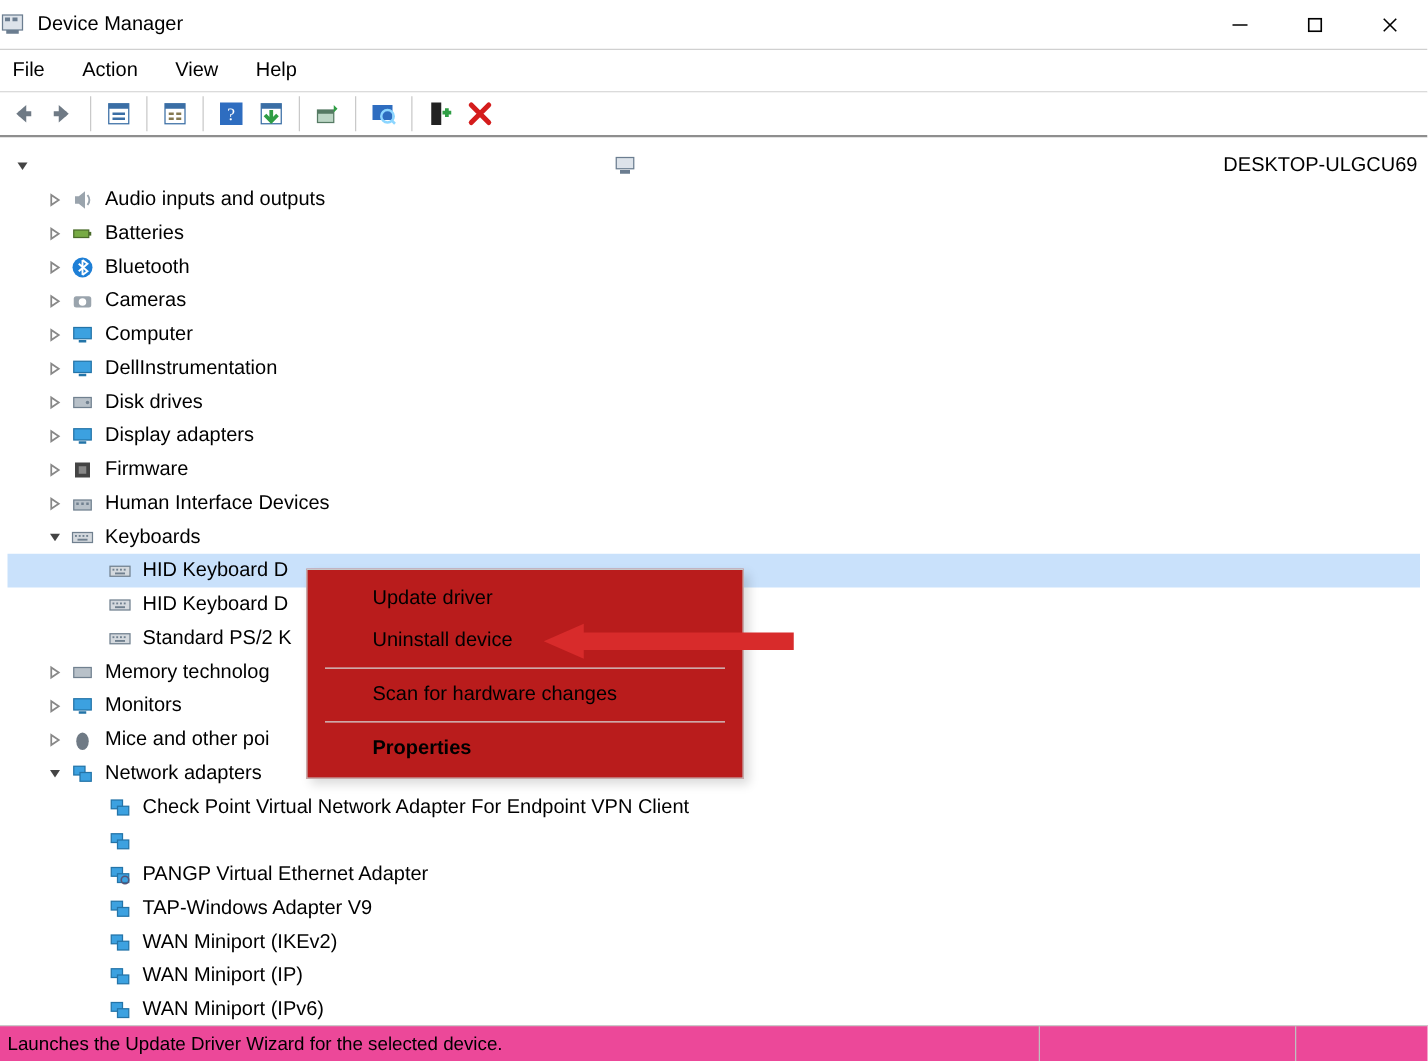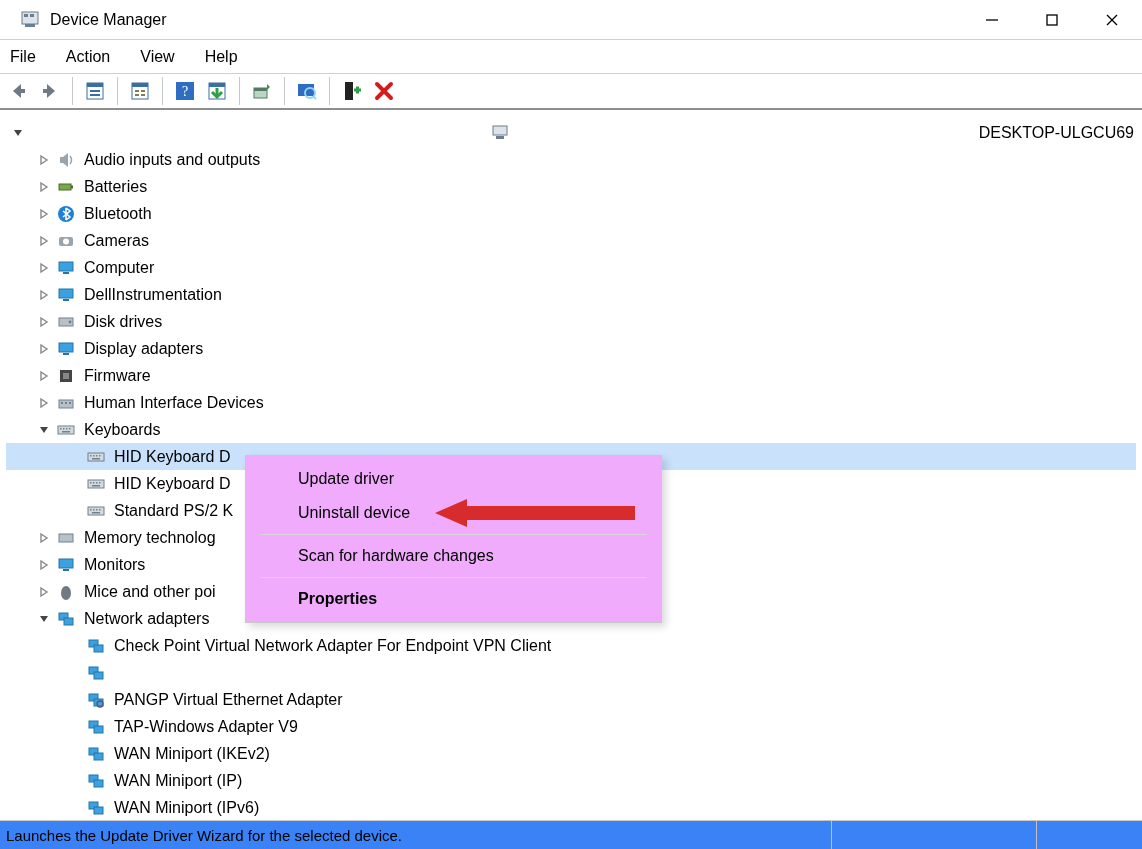--- a/index.html
+++ b/index.html
@@ -7,21 +7,21 @@
     width: 1142px; height: 849px;
     font-family: "Segoe UI", Tahoma, sans-serif;
     font-size: 15px; color:#000;
     background:#fff;
     overflow:hidden;
   }
   
   .titlebar {
     height:40px; display:flex; align-items:center;
     background:#fff; border-bottom:1px solid #d0d0d0;
-    padding-left:20px;
+    padding-left:0;
   }
   .titlebar .app-icon { width:20px; height:20px; margin-right:10px; }
   .title-text { font-size:16px; }
   .win-controls { margin-left:auto; display:flex; }
   .win-btn {
     width:60px; height:40px;
     display:flex; align-items:center; justify-content:center;
     color:#000; font-size:15px;
   }
   .win-btn svg { width:14px; height:14px; }
@@ -62,35 +62,35 @@
   .node-icon svg { width:18px; height:18px; }
   .ind0 { padding-left: 4px; justify-content: space-between; }
   .ind1 { padding-left: 30px; }
   .ind2 { padding-left: 80px; text-align: right; }
   .sel { background:#c9e1fb; }
   .label { display:inline-block; padding:0 2px;}
   
   .ctx {
     position:absolute;
     left:245px; top:455px;
-    width:417px;
-    background:#f0abfc;
+    width:350px;
+    background:#b91c1c;
     border:1px solid #c8c8c8;
     box-shadow:4px 4px 8px rgba(0,0,0,.15);
     padding:6px 0;
     font-size:16px;
     z-index:20;
   }
   .ctx-item { padding:8px 14px 8px 52px; }
   .ctx-item.bold { font-weight:700; }
   .ctx-sep { height:1px; background:#d6d6d6; margin:4px 14px; }
   
   .statusbar {
     position:absolute; left:0; right:0; bottom:0; height:29px;
-    background:#3b82f6; display:flex; align-items:stretch;
+    background:#ec4899; display:flex; align-items:stretch;
     font-size:15px; border-top:1px solid #c9c9c9;
   }
   .status-cell { border-right:1px solid #bfbfbf; display:flex; align-items:center; padding:0 6px;}
   .status-cell:first-child { flex-grow:1; width:832px;}
   .status-cell:nth-child(2){ width:205px; }
   .status-cell:last-child{ width:105px; border-right:none;}
   
   .arrow {
     position:absolute; left:435px; top:495px; z-index:30; pointer-events:none;
   }

